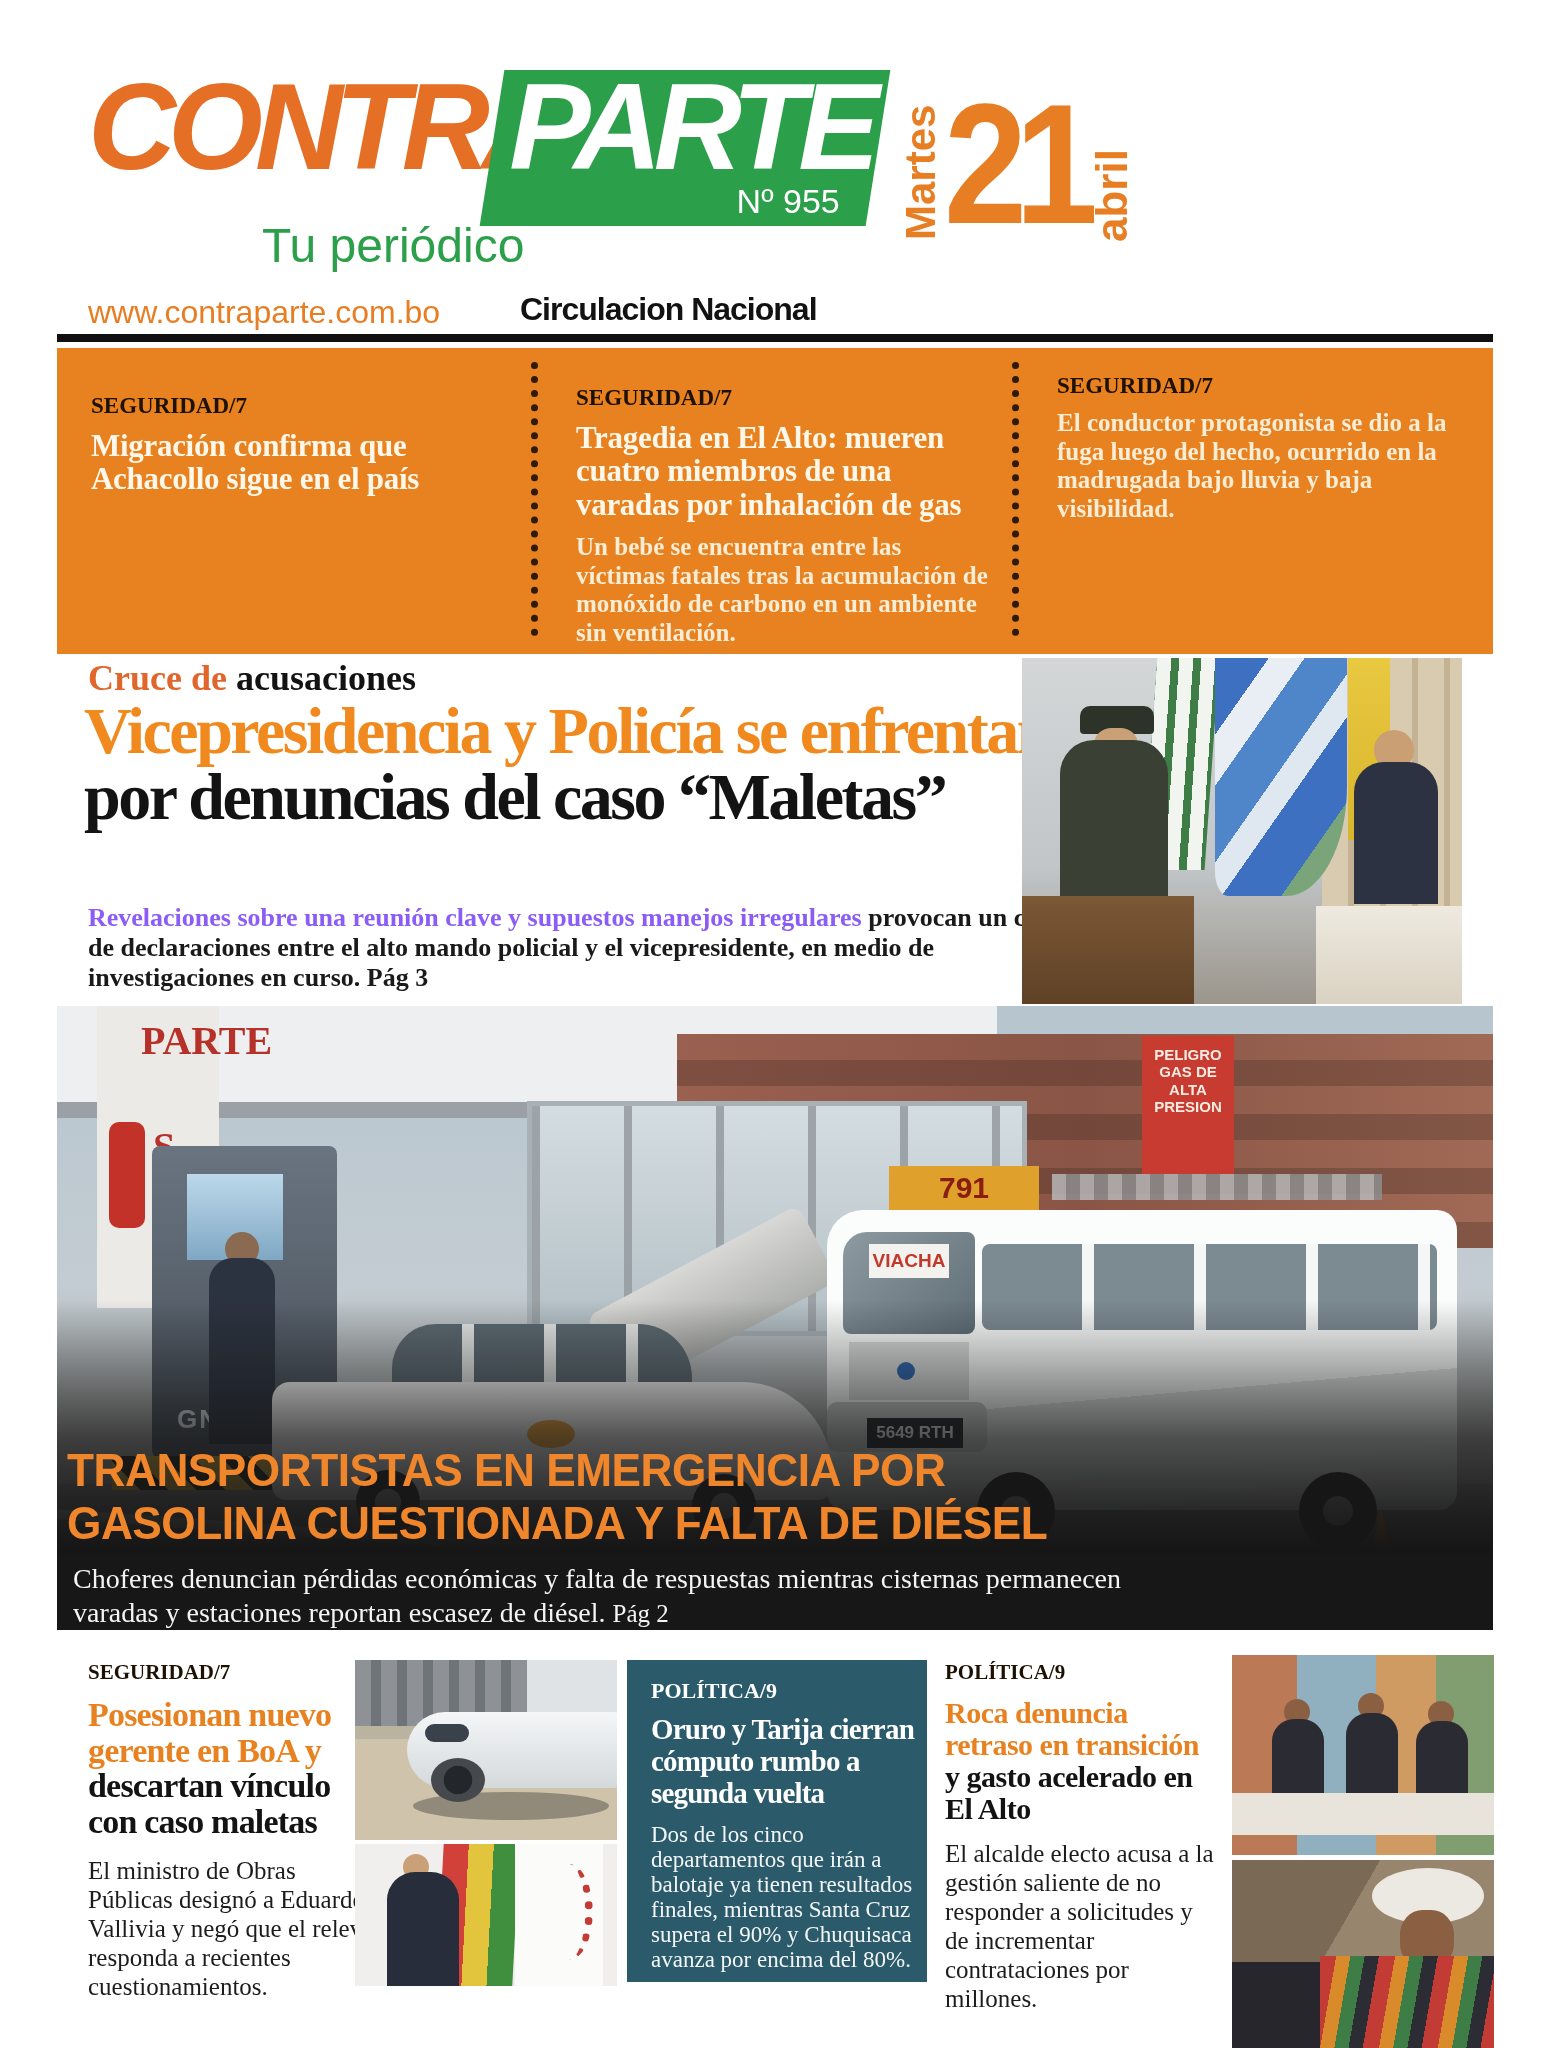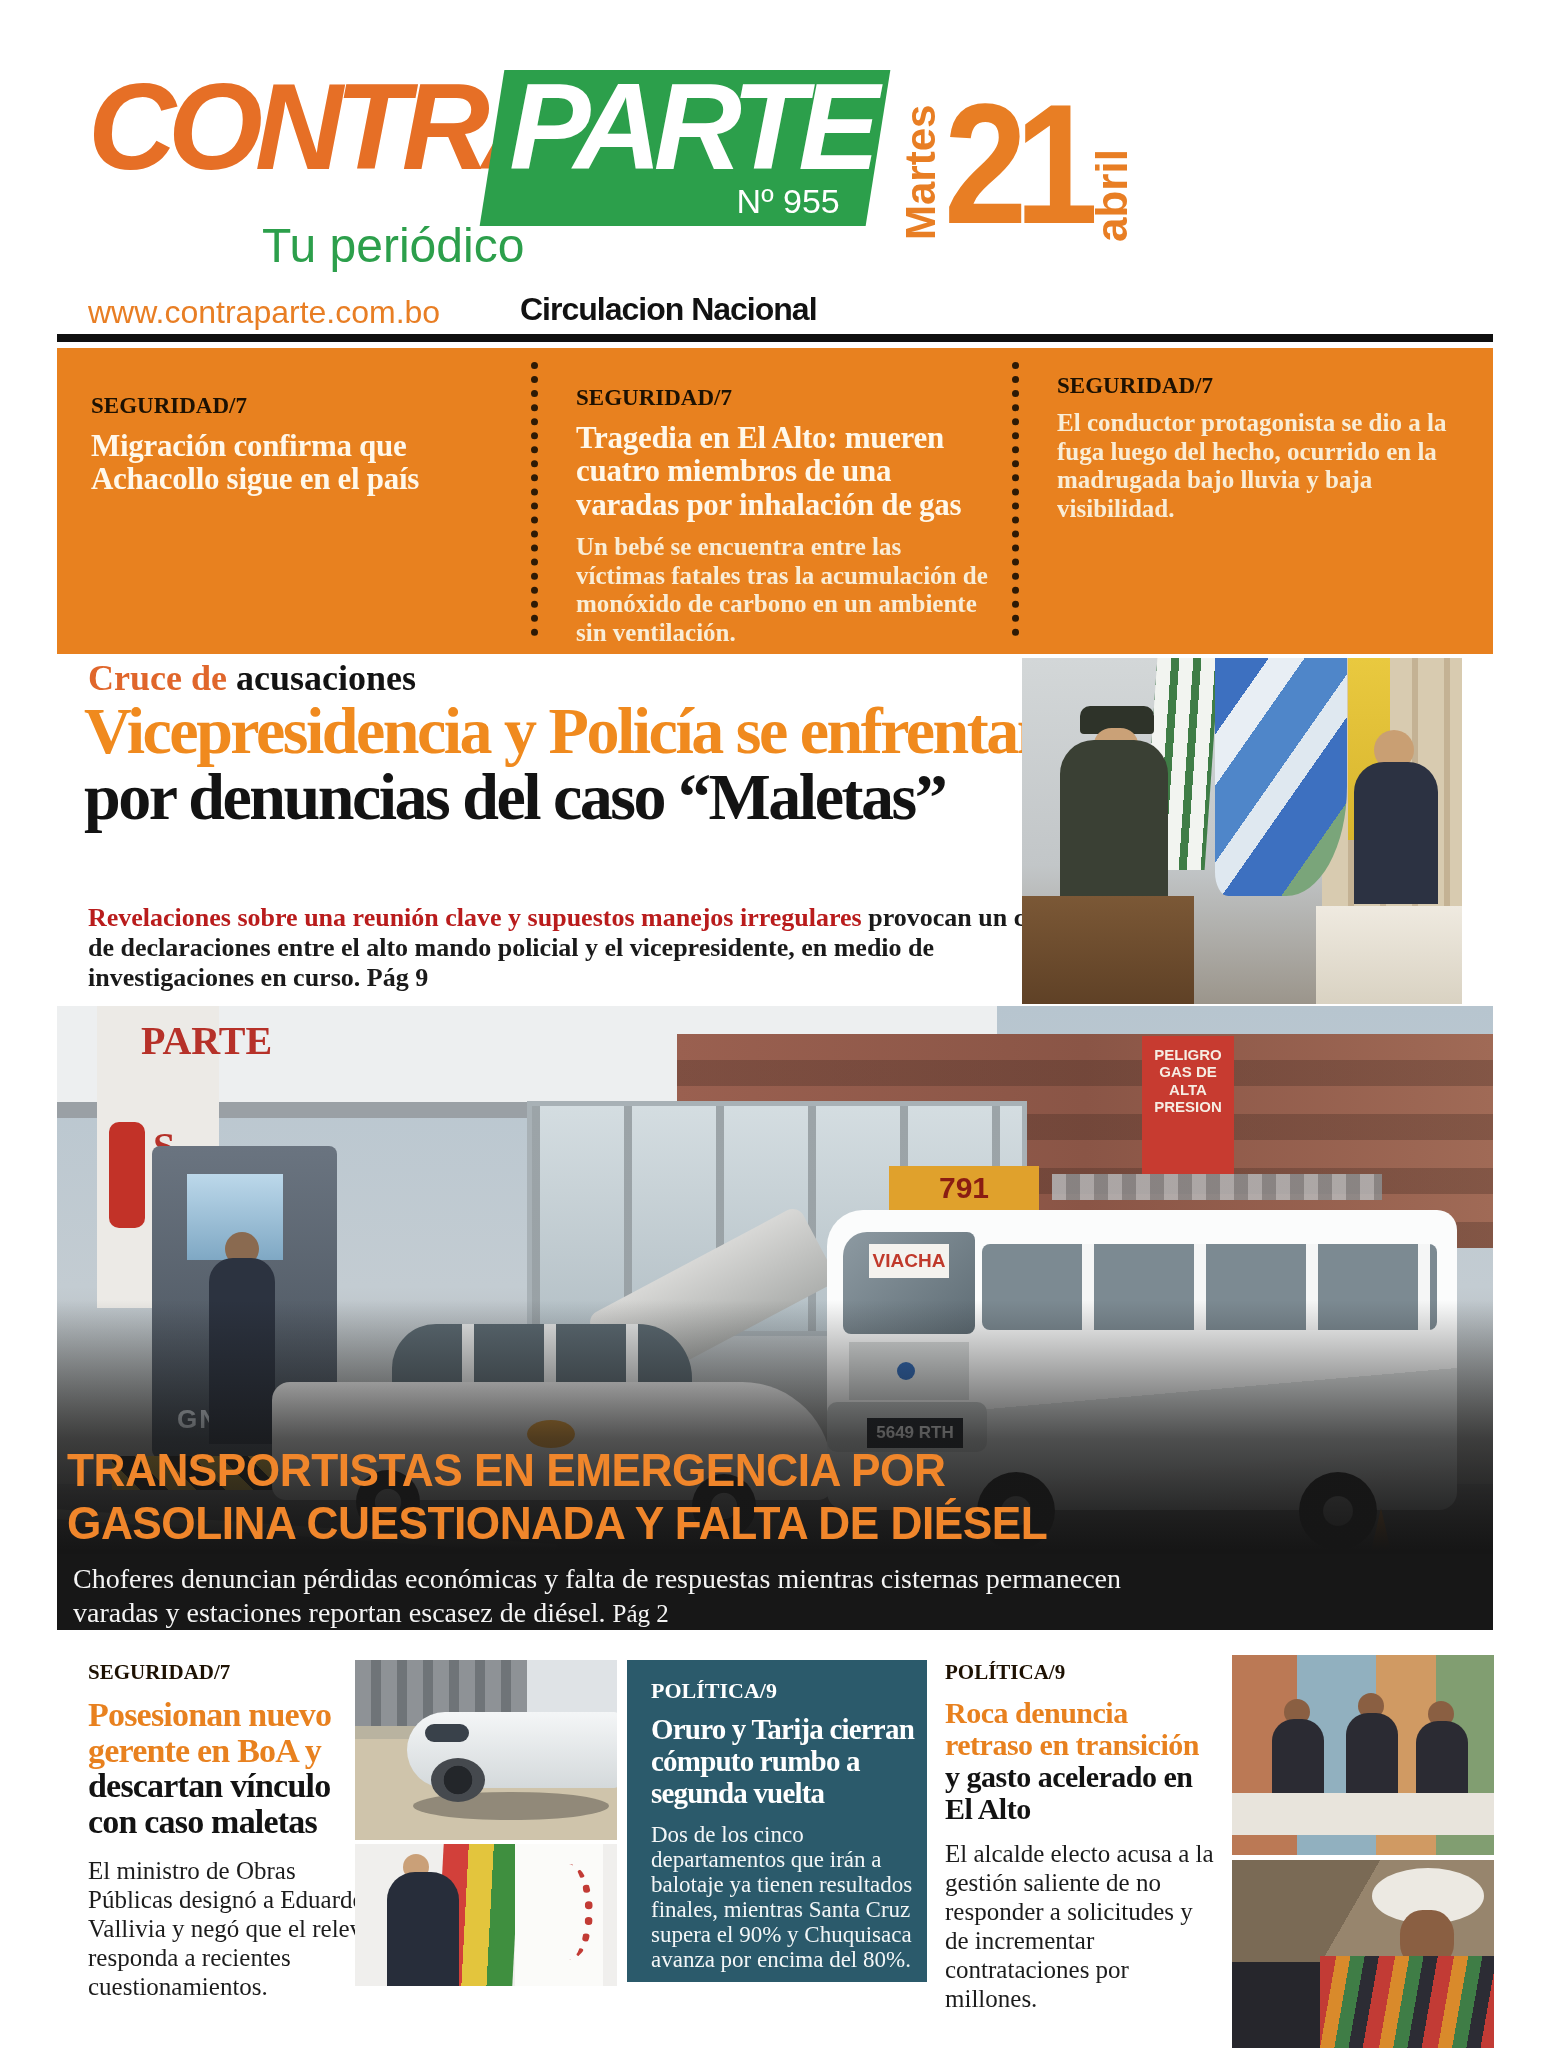--- a/index.html
+++ b/index.html
@@ -41,21 +41,21 @@
                  letter-spacing:-0.3px;margin-bottom:12px;}
   .band-body{font:600 25px/1.14 "Liberation Serif",serif;color:#F9EDD6;}
 
   
   .lead-kicker{left:88px;top:660px;font:700 36px/1 "Liberation Serif",serif;}
   .k-orange{color:#E0662B;} .k-black{color:#131313;}
   .lead-headline{left:84px;top:698px;width:1010px;font:700 66px/1.0 "Liberation Serif",serif;
                  letter-spacing:-2.5px;}
   .h-orange{color:#F08A1E;} .h-black{color:#131313;}
   .lead-lede{left:88px;top:903px;width:990px;font:700 26px/1.16 "Liberation Serif",serif;}
-  .l-orange{color:#b91c1c;} .l-black{color:#1a1a1a;}
+  .l-orange{color:#8b5cf6;} .l-black{color:#1a1a1a;}
 
   .lead-photo{left:1022px;top:658px;width:440px;height:346px;overflow:hidden;
               background:linear-gradient(180deg,#d3d7d8 0%,#c2c6c8 60%,#9b958b 100%);}
   .lp-shelf{left:300px;top:0;width:140px;height:346px;
             background:repeating-linear-gradient(90deg,#d8cbb0 0 26px,#c4b294 26px 32px);}
   .lp-flag-wg{left:128px;top:0;width:62px;height:212px;
               background:repeating-linear-gradient(90deg,#f2f4f0 0 14px,#3f7d46 14px 22px);
               transform:skewX(-4deg);}
   .lp-flag-blue{left:193px;top:0;width:132px;height:238px;border-radius:0 0 46% 10%;
                 background:linear-gradient(125deg,#3d70c0 0 18%,#e8eef4 18% 30%,#4f86c9 30% 48%,
@@ -232,21 +232,21 @@
       <span class="k-orange">Cruce de</span>
       <span class="k-black">acusaciones</span>
     </div>
     <h1 class="abs lead-headline" style="margin:0;">
       <span class="h-orange">Vicepresidencia y Policía se enfrentan</span>
       <span class="h-black">por denuncias del caso “Maletas”</span>
     </h1>
     <p class="abs lead-lede" style="margin:0;">
       <span class="l-orange">Revelaciones sobre una reunión clave y supuestos manejos irregulares</span>
       <span class="l-black">provocan un cruce de declaraciones entre el alto mando policial y el vicepresidente, en medio de investigaciones en curso.</span>
-      <span class="l-black">Pág 9</span>
+      <span class="l-black">Pág 3</span>
     </p>
     <div class="abs lead-photo">
       <div class="abs lp-shelf"></div>
       <div class="abs lp-flag-wg"></div>
       <div class="abs lp-flag-blue"></div>
       <div class="abs lp-flag-yellow"></div>
       <div class="abs lp-cap"></div>
       <div class="abs lp-face"></div>
       <div class="abs lp-general"></div>
       <div class="abs lp-podium"></div>

